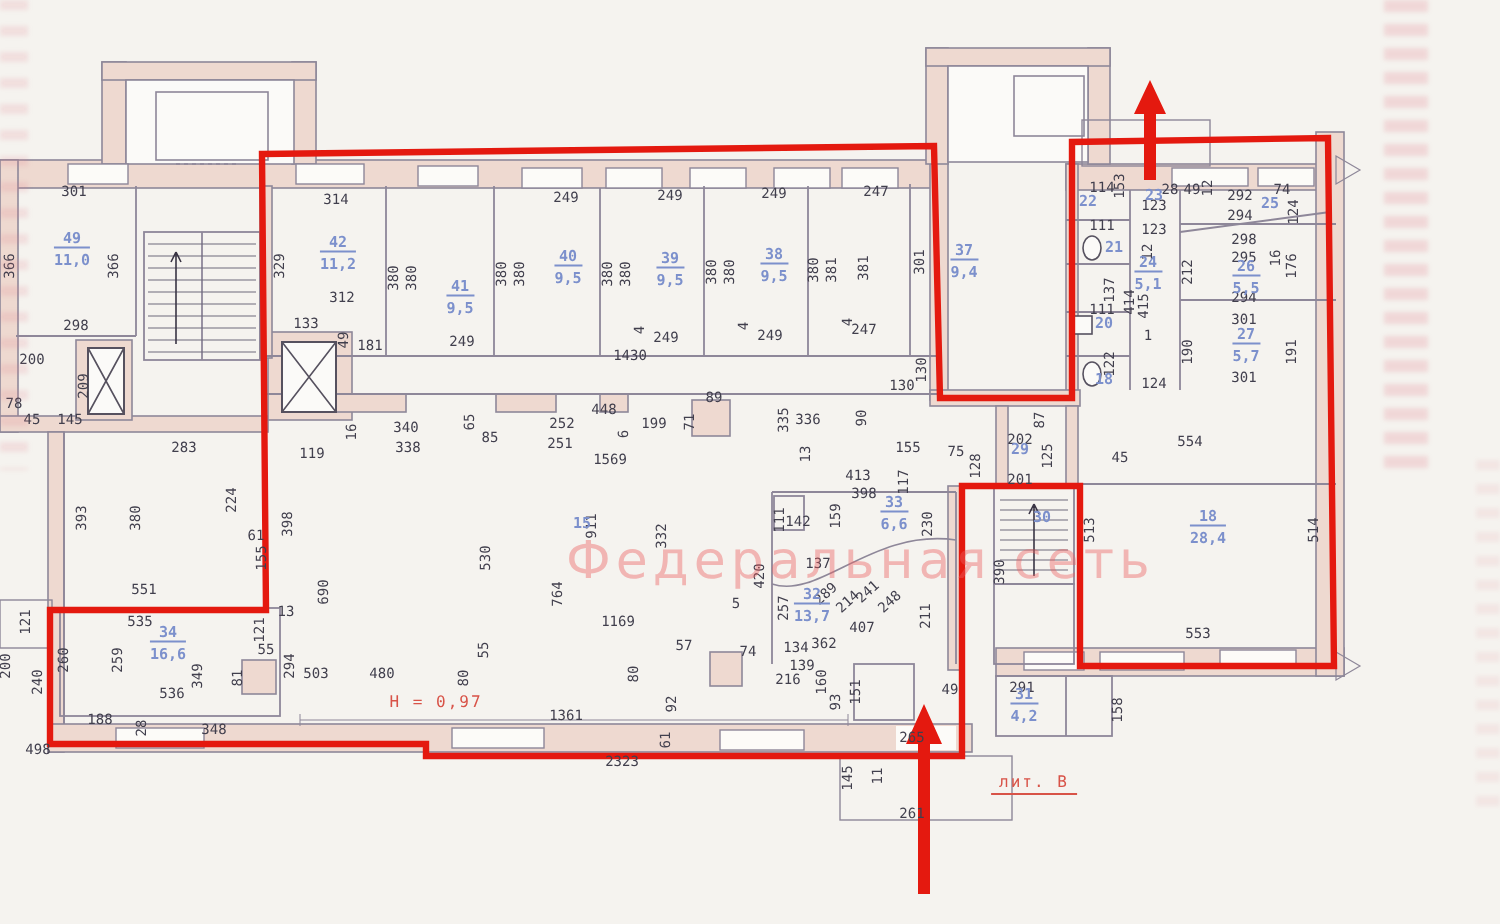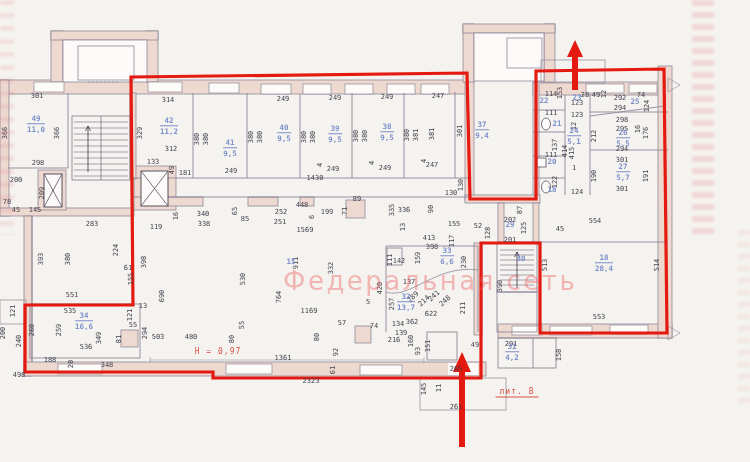--- a/index.html
+++ b/index.html
@@ -220,21 +220,21 @@
       <div class="dim v" style="left: 345px; top: 211px;">71</div>
       <div class="dim" style="left: 305px; top: 230px;">1569</div>
       <div class="dim v" style="left: 392px; top: 210px;">335</div>
       <div class="dim" style="left: 404px; top: 210px;">336</div>
       <div class="dim v" style="left: 403px; top: 227px;">13</div>
       <div class="dim" style="left: 451px; top: 193px;">130</div>
       <div class="dim v" style="left: 461px; top: 185px;">130</div>
       <div class="dim v" style="left: 431px; top: 209px;">90</div>
       <div class="dim" style="left: 454px; top: 224px;">155</div>
       <div class="dim v" style="left: 452px; top: 241px;">117</div>
-      <div class="dim" style="left: 478px; top: 226px;">52</div>
+      <div class="dim" style="left: 478px; top: 226px;">75</div>
       <div class="dim v" style="left: 488px; top: 233px;">128</div>
       <div class="dim v" style="left: 520px; top: 210px;">87</div>
       <div class="dim" style="left: 595px; top: 221px;">554</div>
       <div class="dim" style="left: 560px; top: 229px;">45</div>
       <div class="dim" style="left: 510px; top: 220px;">202</div>
       <div class="dim" style="left: 510px; top: 240px;">201</div>
       <div class="dim v" style="left: 524px; top: 228px;">125</div>
       <div class="dim v" style="left: 41px; top: 259px;">393</div>
       <div class="dim v" style="left: 68px; top: 259px;">380</div>
       <div class="dim v" style="left: 116px; top: 250px;">224</div>
@@ -264,21 +264,21 @@
       <div class="dim" style="left: 429px; top: 238px;">413</div>
       <div class="dim" style="left: 432px; top: 247px;">398</div>
       <div class="dim" style="left: 399px; top: 261px;">142</div>
       <div class="dim v" style="left: 390px; top: 260px;">111</div>
       <div class="dim v" style="left: 418px; top: 258px;">159</div>
       <div class="dim" style="left: 409px; top: 282px;">137</div>
       <div class="dim d" style="left: 413px; top: 297px;">289</div>
       <div class="dim d" style="left: 424px; top: 301px;">214</div>
       <div class="dim d" style="left: 434px; top: 296px;">241</div>
       <div class="dim d" style="left: 445px; top: 301px;">248</div>
-      <div class="dim" style="left: 431px; top: 314px;">622</div>
+      <div class="dim" style="left: 431px; top: 314px;">407</div>
       <div class="dim" style="left: 412px; top: 322px;">362</div>
       <div class="dim" style="left: 398px; top: 324px;">134</div>
       <div class="dim" style="left: 401px; top: 333px;">139</div>
       <div class="dim" style="left: 394px; top: 340px;">216</div>
       <div class="dim v" style="left: 411px; top: 341px;">160</div>
       <div class="dim v" style="left: 418px; top: 351px;">93</div>
       <div class="dim v" style="left: 428px; top: 346px;">151</div>
       <div class="dim v" style="left: 464px; top: 262px;">230</div>
       <div class="dim v" style="left: 463px; top: 308px;">211</div>
       <div class="dim" style="left: 70px; top: 311px;">535</div>

